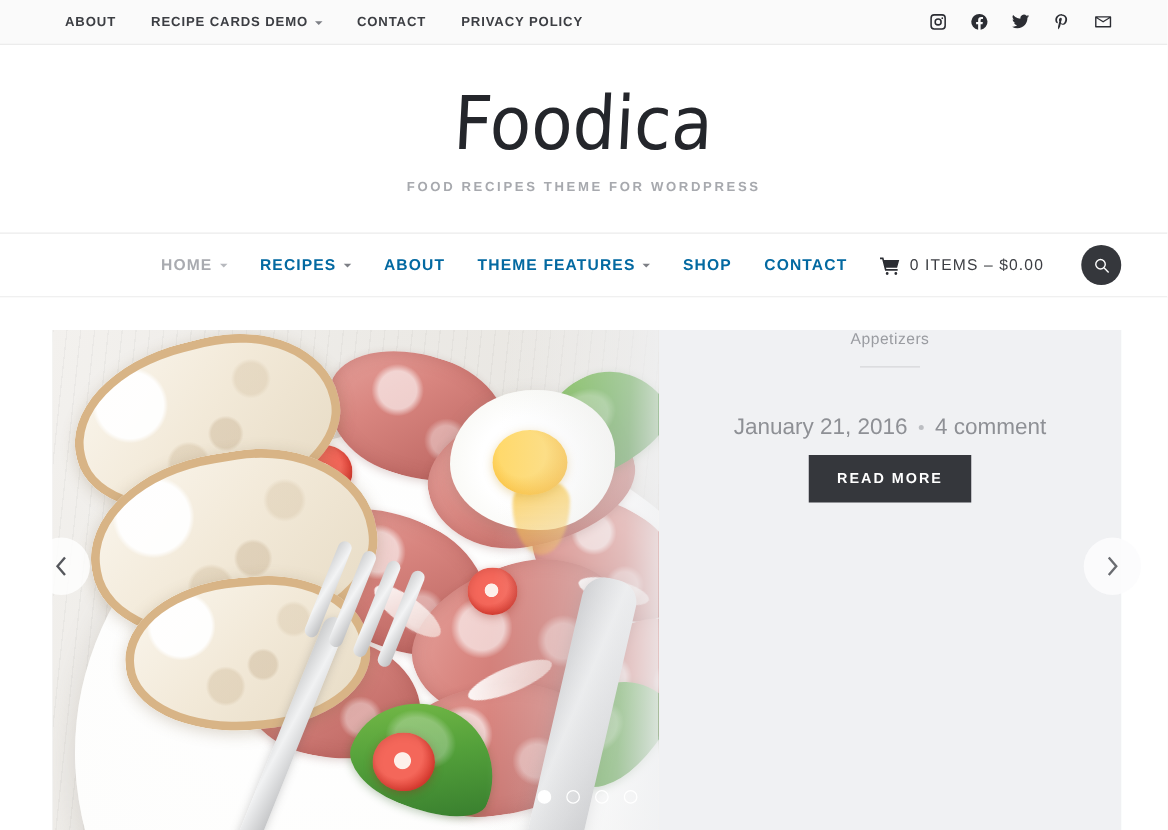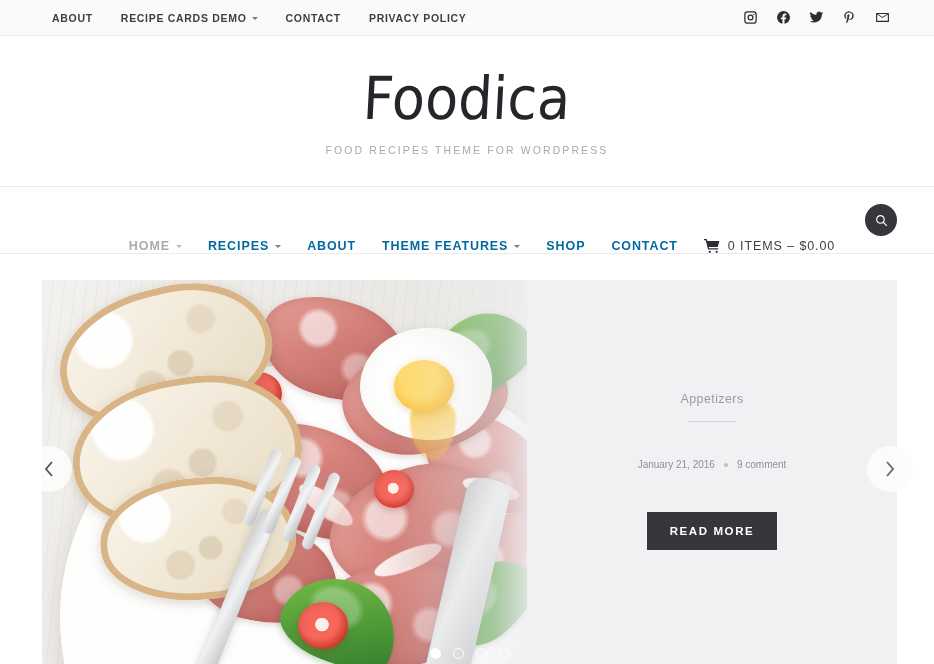--- a/index.html
+++ b/index.html
@@ -72,31 +72,31 @@
     letter-spacing: 0px;
     line-height: 1;
     transform: skewX(-3deg) scaleY(1.1);
   }
   .tagline {
     margin-top: 18px;
     font-size: 10.5px;
     letter-spacing: 2.1px;
     color: #a7a9ae;
     text-transform: uppercase;
-    font-weight: 400;
+    font-weight: 700;
   }
 
   
   .mainnav-wrap {
-    height: 68px;
+    height: 52px;
     border-top: 1px solid #ececec;
     border-bottom: 1px solid #ececec;
     background: #ffffff;
     display: flex;
-    align-items: flex-end;
+    align-items: center;
     position: relative;
   }
   .mainnav {
     display: flex;
     align-items: center;
     gap: 26px;
     margin: 0 auto;
     padding-left: 30px;
   }
   .mainnav-item {
@@ -163,21 +163,21 @@
     height: 100%;
     position: relative;
     overflow: hidden;
     background: #e9e6e2;
   }
   .slide-body {
     flex: 1;
     display: flex;
     flex-direction: column;
     align-items: center;
-    justify-content: center;
+    justify-content: flex-start;
     padding: 0 26px 18px 26px;
     background: #f0f1f3;
   }
   .slide-cat {
     font-size: 12.5px;
     color: #9a9ca1;
     letter-spacing: 0.4px;
     font-weight: 400;
   }
   .cat-divider {
@@ -190,34 +190,34 @@
     font-size: 35px;
     line-height: 1.17;
     font-weight: 400;
     color: #2b2d33;
     text-align: center;
     letter-spacing: -0.4px;
     max-width: 300px;
   }
   .slide-meta {
     margin-top: 19px;
-    font-size: 10px;
+    font-size: 18px;
     color: #8e9095;
     display: flex;
     align-items: center;
     gap: 9px;
   }
   .meta-dot {
     width: 4px; height: 4px;
     border-radius: 50%;
     background: #bcbec2;
     display: inline-block;
   }
   .read-more {
-    margin-top: 42px;
+    margin-top: 12px;
     background: #35373c;
     color: #ffffff;
     font-size: 11.5px;
     font-weight: 700;
     letter-spacing: 1.6px;
     text-transform: uppercase;
     padding: 13px 23px;
     border: none;
     cursor: pointer;
     font-family: "Liberation Sans", sans-serif;
@@ -530,21 +530,21 @@
 
       <div class="ph photo-shade"></div>
     </div>
 
     <div class="slide-body">
       <div class="slide-cat">Appetizers</div>
       <div class="cat-divider"></div>
       <div class="slide-meta">
         <span>January 21, 2016</span>
         <i class="meta-dot"></i>
-        <span>9 comment</span>
+        <span>4 comment</span>
       </div>
       <button class="read-more">READ MORE</button>
     </div>
   </div>
 
   <button class="arrow prev">
     <svg viewBox="0 0 12 18">
         <polyline points="9,2 3,9 9,16"></polyline>
       </svg>
   </button>

